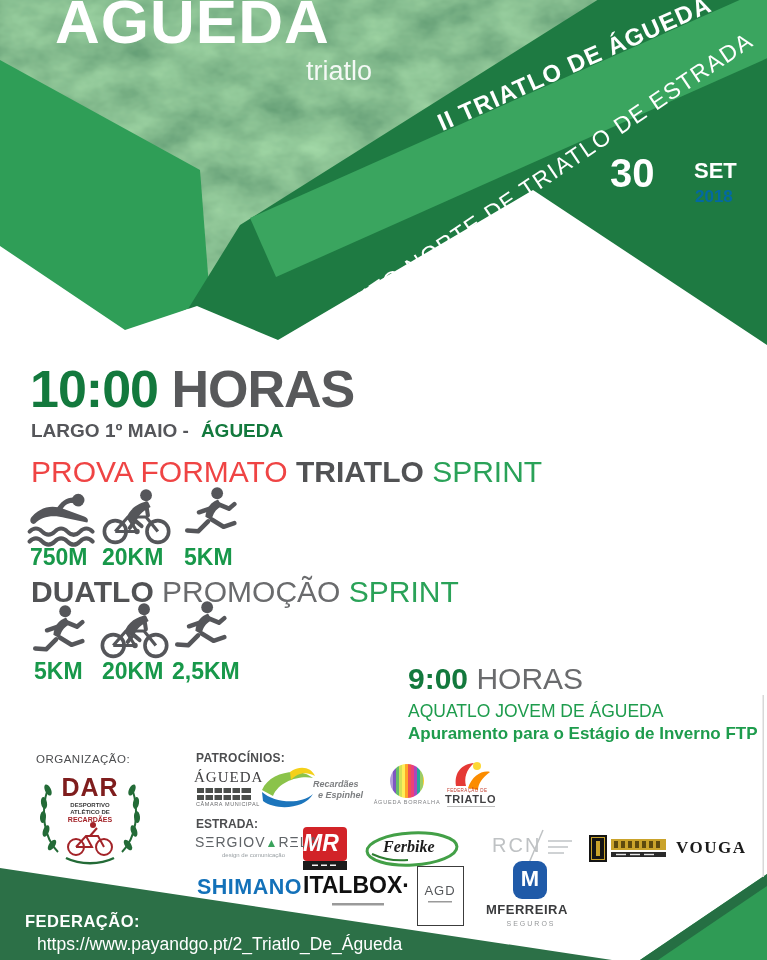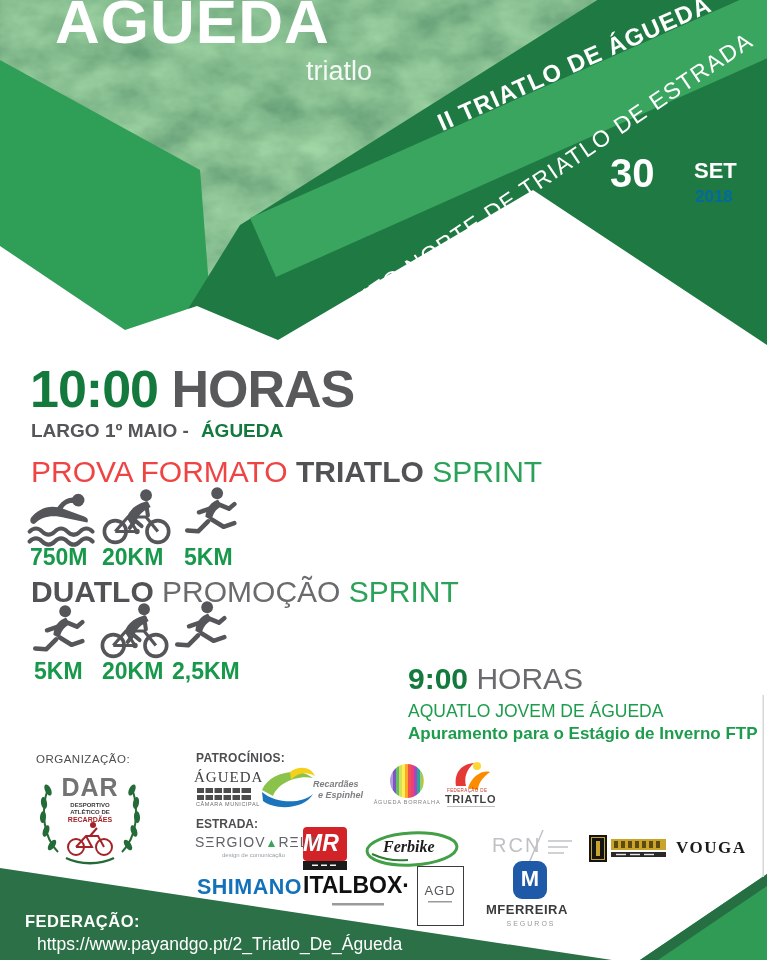--- a/index.html
+++ b/index.html
@@ -234,21 +234,21 @@
   <div class="t" style="left:102px;top:660px;font-size:23px;font-weight:bold;color:#18984a;">20KM</div>
   <div class="t" style="left:172px;top:660px;font-size:23px;font-weight:bold;color:#18984a;">2,5KM</div>
 
   <div class="t" style="left:408px;top:664px;font-size:30px;">
     <span style="color:#13793d;font-weight:bold;">9:00</span><span> </span><span style="color:#6a6b6d;">HORAS</span>
   </div>
   <div class="t" style="left:408px;top:703px;font-size:17.5px;font-weight:normal;color:#1e9c4d;">AQUATLO JOVEM DE ÁGUEDA</div>
   <div class="t" style="left:408px;top:725px;font-size:17px;font-weight:bold;color:#1e9c4d;">Apuramento para o Estágio de Inverno FTP</div>
 
   <div class="t" style="left:36px;top:754px;font-size:11.5px;letter-spacing:0.5px;color:#4c4d4f;">ORGANIZAÇÃO:</div>
-  <div class="t" style="left:60px;top:775px;width:60px;text-align:center;font-size:25px;font-weight:bold;letter-spacing:1px;color:#737373;">DAR</div>
+  <div class="t" style="left:60px;top:775px;width:60px;text-align:center;font-size:25px;font-weight:bold;letter-spacing:1px;color:#7f1d1d;">DAR</div>
   <div class="t" style="left:55px;top:802px;width:70px;text-align:center;font-size:6px;font-weight:bold;color:#3a3a3a;">DESPORTIVO</div>
   <div class="t" style="left:55px;top:809px;width:70px;text-align:center;font-size:6px;font-weight:bold;color:#3a3a3a;">ATLÉTICO DE</div>
   <div class="t" style="left:55px;top:816px;width:70px;text-align:center;font-size:7px;font-weight:bold;color:#a32328;">RECARDÃES</div>
 
   <div class="t" style="left:196px;top:752px;font-size:12px;font-weight:bold;letter-spacing:0.3px;color:#4c4d4f;">PATROCÍNIOS:</div>
   <div class="t" style="left:194px;top:770px;font-size:15px;letter-spacing:1px;color:#414042;font-family:'Liberation Serif',serif;">ÁGUEDA</div>
   <div class="t" style="left:196px;top:802px;font-size:5.5px;letter-spacing:0.6px;color:#6a6b6d;">CÂMARA MUNICIPAL</div>
   <div class="t" style="left:313px;top:780px;font-size:9px;font-style:italic;font-weight:bold;color:#7c7e80;">Recardães</div>
   <div class="t" style="left:318px;top:791px;font-size:9px;font-style:italic;font-weight:bold;color:#7c7e80;">e Espinhel</div>
   <div class="t" style="left:367px;top:800px;width:80px;text-align:center;font-size:5.5px;letter-spacing:0.8px;color:#808285;">ÁGUEDA BORRALHA</div>

